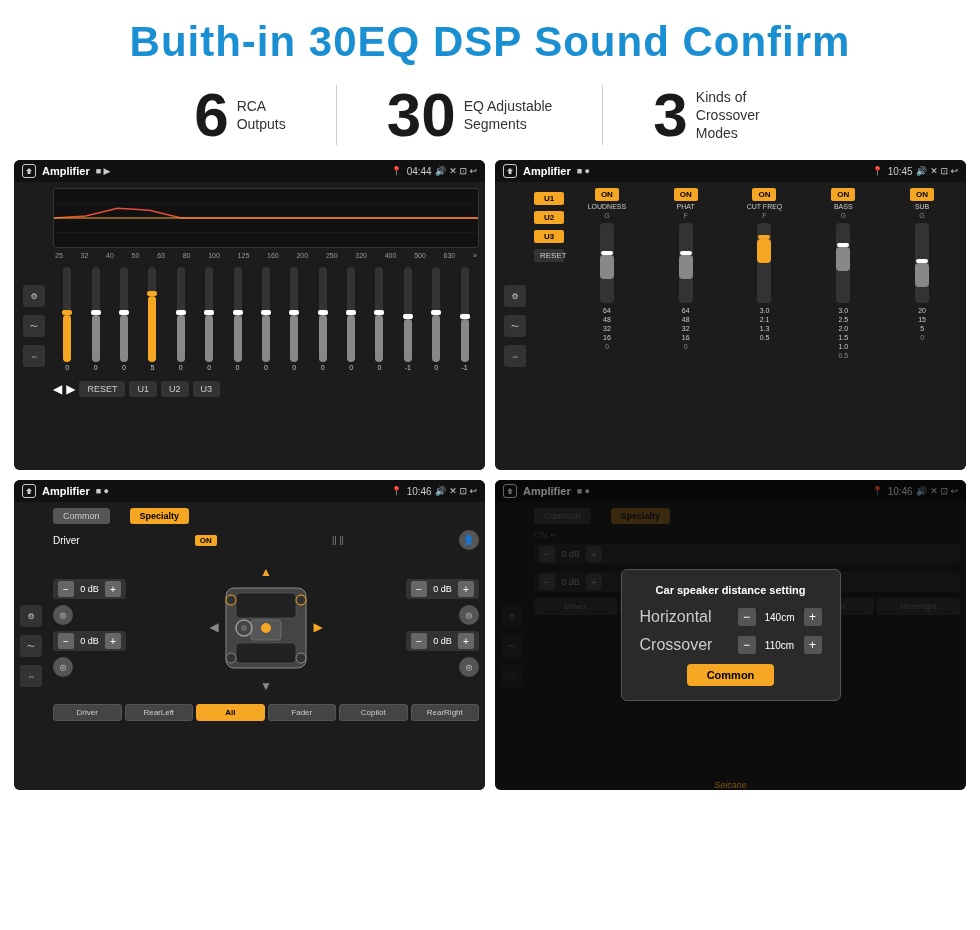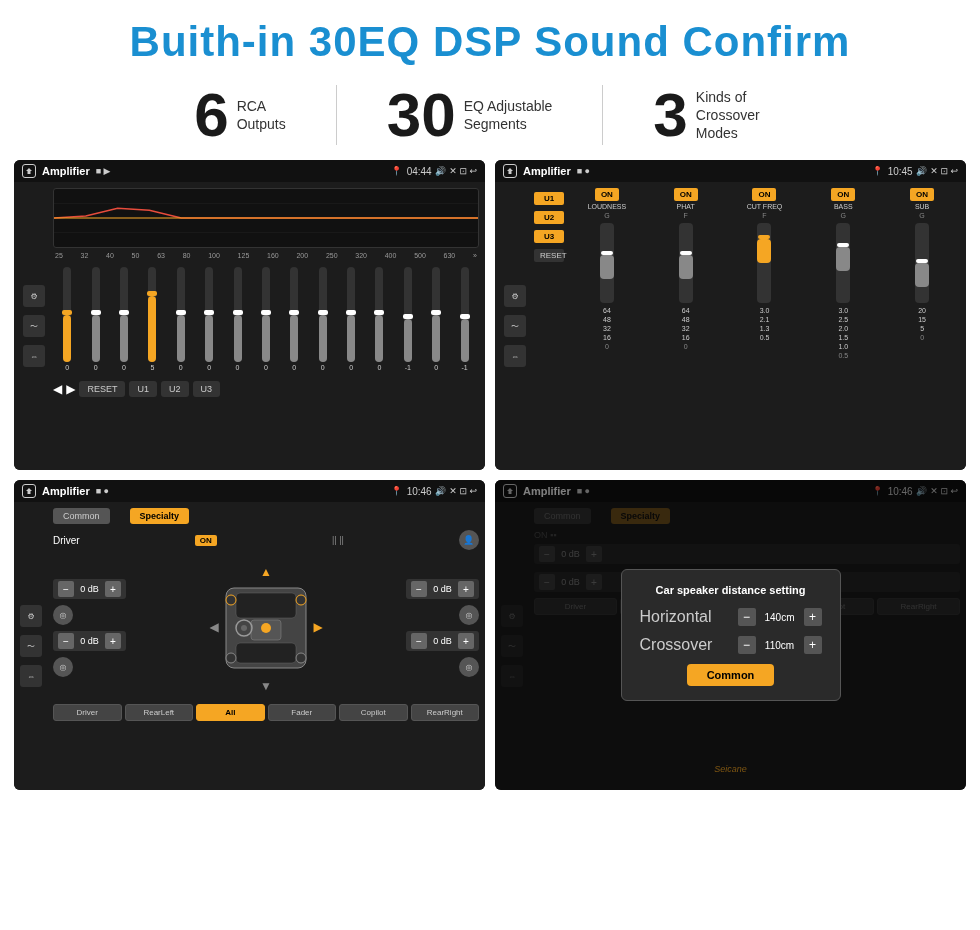--- a/index.html
+++ b/index.html
@@ -446,21 +446,21 @@
       padding: 5px 20px;
       border: none;
       border-radius: 4px;
       cursor: pointer;
       display: block;
       margin: 8px auto 0;
     }
 
     .watermark {
       position: absolute;
-      bottom: 16px;
+      bottom: 0;
       left: 50%;
       transform: translateX(-50%);
       font-size: 9px;
       color: #f5a623;
       font-style: italic;
     }
 
     
     .eq-svg { width: 100%; height: 100%; }
   </style>

